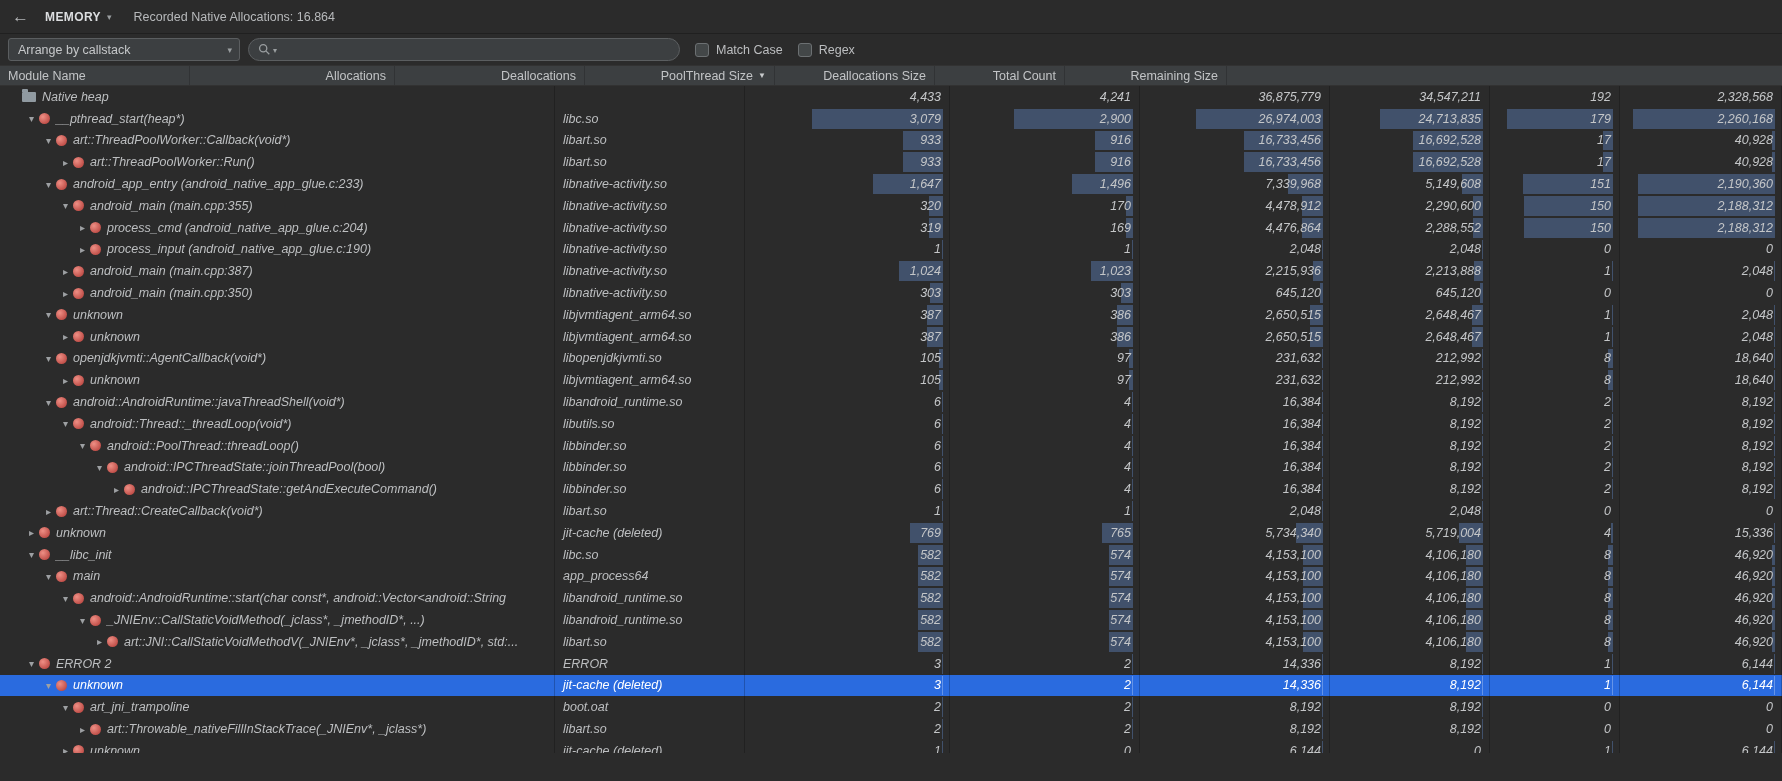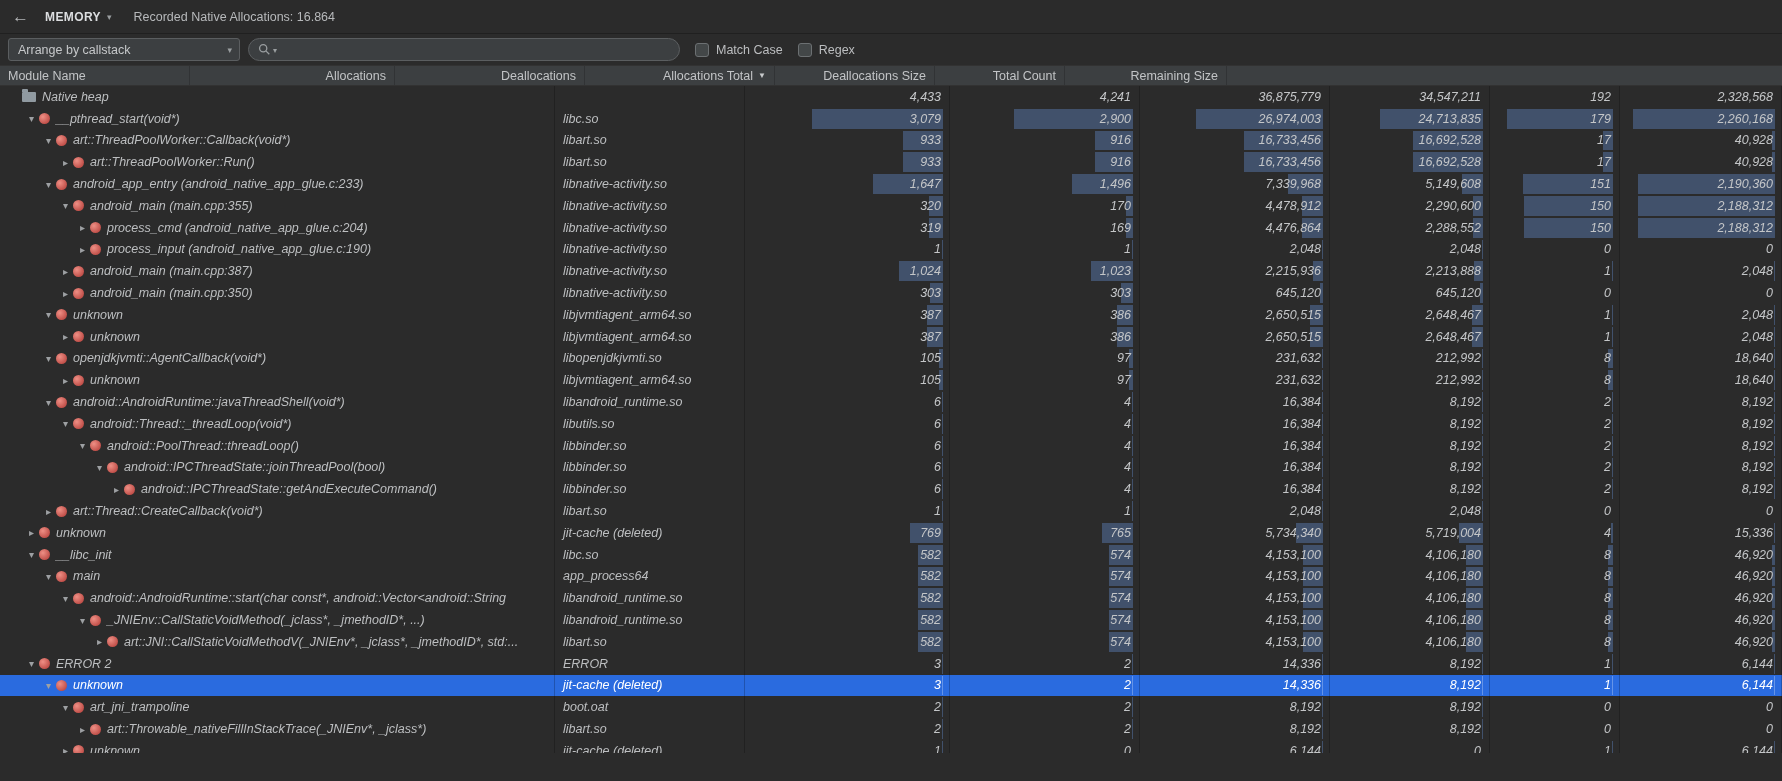--- a/index.html
+++ b/index.html
@@ -113,21 +113,21 @@
         <div class="th" style="width: 190px;">
           <span>Module Name</span>
         </div>
         <div class="th right" style="width: 205px; align-items: center;">
           <span>Allocations</span>
         </div>
         <div class="th right" style="width: 190px;">
           <span>Deallocations</span>
         </div>
         <div class="th right" style="width: 190px;">
-          <span>Allocations Total</span>
+          <span>PoolThread Size</span>
           <span class="sort-arrow">▼</span>
         </div>
         <div class="th right" style="width: 160px;">
           <span>Deallocations Size</span>
         </div>
         <div class="th right" style="width: 130px;">
           <span>Total Count</span>
         </div>
         <div class="th right" style="width: 162px; justify-content: flex-end;">
           <span>Remaining Size</span>
@@ -161,21 +161,21 @@
           </div>
           <div class="td num" style="width: 162px;">
             <span class="val">2,328,568</span>
           </div>
         </div>
         <div class="tr">
           <div class="td tree" style="width: 555px;">
             <span class="indent" style="width: 25px;"></span>
             <span class="arrow">▾</span>
             <span class="method-ic"></span>
-            <span class="nm">__pthread_start(void*)</span>
+            <span class="nm">__pthread_start(heap*)</span>
           </div>
           <div class="td mod" style="width: 190px;">
             <span class="mod-txt">libc.so</span>
           </div>
           <div class="td num" style="width: 205px;">
             <div class="bar" style="width: 131px;"></div>
             <span class="val">3,079</span>
           </div>
           <div class="td num" style="width: 190px;">
             <div class="bar" style="width: 119px;"></div>

